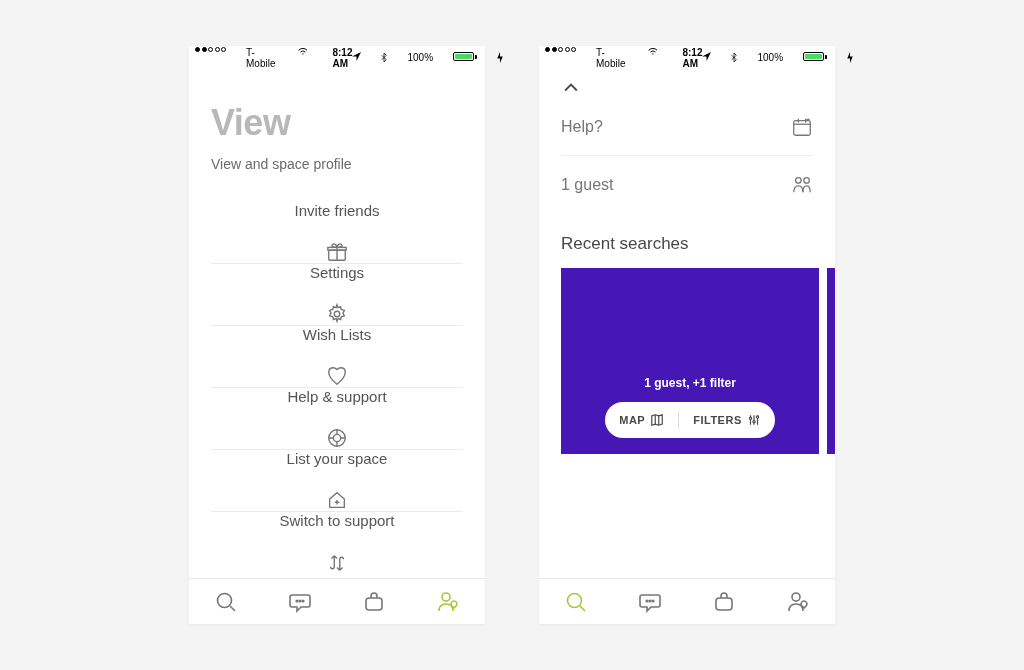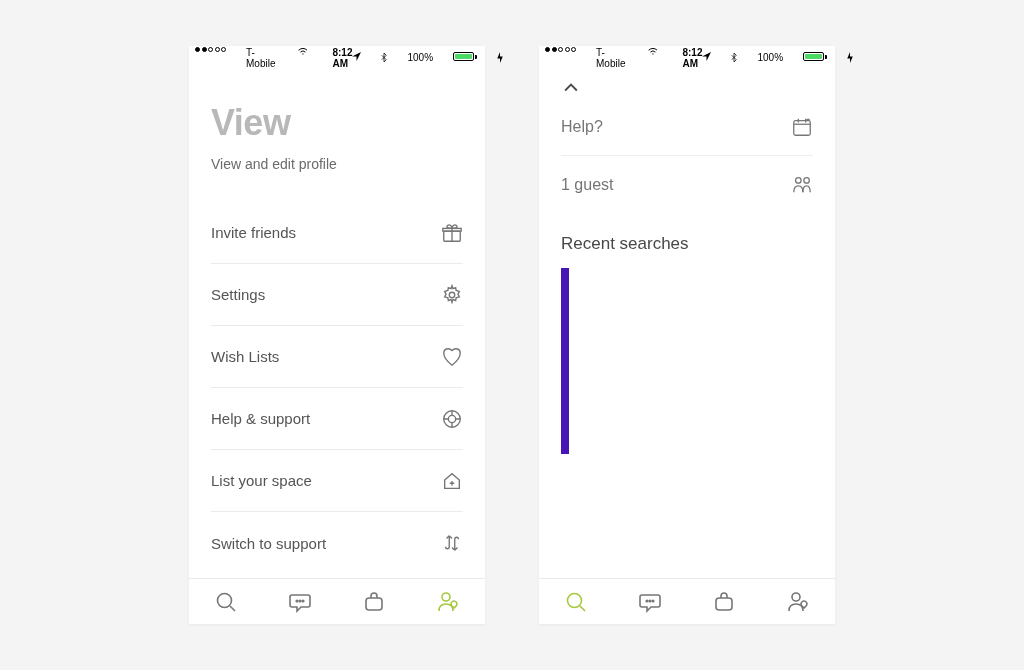--- a/index.html
+++ b/index.html
@@ -37,21 +37,21 @@
   .content { flex: 1; overflow: hidden; }
 
   
   .profile-head { padding: 36px 22px 12px; }
   .profile-name { font-size: 36px; font-weight: 700; color: #b8b8b8; letter-spacing: -0.5px; }
   .profile-sub { font-size: 14px; color: #6b6b6b; margin-top: 12px; }
   .menu { padding: 0 22px; margin-top: 18px; }
   .menu-row {
     display: flex; align-items: center; justify-content: space-between;
     height: 62px; border-bottom: 1px solid #ebebeb;
-    font-size: 15px; color: #555;
+    font-size: 15px; color: #555; flex-direction: column;
   }
   .menu-row:last-child { border-bottom: none; }
   .menu-icon { width: 22px; height: 22px; color: #767676; flex: 0 0 22px; }
 
   
   .search-top { padding: 12px 22px 0; }
   .chev { width: 20px; height: 20px; color: #484848; }
   .search-row {
     display: flex; align-items: center; justify-content: space-between;
     height: 58px; border-bottom: 1px solid #ededed;
@@ -125,21 +125,21 @@
       </span>
       <svg width="6" height="11" viewBox="0 0 6 12">
           <path d="M3 0 L0 7 L3 7 L3 12 L6 5 L3 5 Z" fill="#000"></path>
         </svg>
     </div>
   </div>
 
   <div class="content">
     <div class="profile-head">
       <div class="profile-name">View</div>
-      <div class="profile-sub">View and edit profile</div>
+      <div class="profile-sub">View and space profile</div>
     </div>
     <div class="menu">
       <div class="menu-row">
         <span>Invite friends</span>
         <svg class="menu-icon" viewBox="0 0 24 24" fill="none" stroke="currentColor" stroke-width="1.5">
             <rect x="3" y="10" width="18" height="11" rx="1"></rect>
             <rect x="2" y="7" width="20" height="3"></rect>
             <path d="M12 7 V21"></path>
             <path d="M12 7 C12 4 9 2 7 4 C5 6 8 7 12 7 C12 4 15 2 17 4 C19 6 16 7 12 7"></path>
           </svg>
@@ -271,20 +271,42 @@
             <circle cx="8" cy="7" r="3"></circle>
             <path d="M3 20 C3 15 5 13 8 13 C11 13 13 15 13 20"></path>
             <circle cx="17" cy="7" r="3"></circle>
             <path d="M13 20 C13 15 14 13 17 13 C20 13 21 15 21 20"></path>
           </svg>
       </div>
     </div>
 
     <div class="recent-title">Recent searches</div>
     <div class="card-strip">
+      <div class="card">
+        <div class="card-sub">1 guest, +1 filter</div>
+        <div class="pill">
+          <div class="pill-btn">
+            <span>MAP</span>
+            <svg class="pill-ic" viewBox="0 0 24 24" fill="none" stroke="currentColor" stroke-width="2">
+                <path d="M3 5 L9 3 L15 5 L21 3 V19 L15 21 L9 19 L3 21 Z"></path>
+                <path d="M9 3 V19 M15 5 V21"></path>
+              </svg>
+          </div>
+          <div class="pill-div"></div>
+          <div class="pill-btn">
+            <span>FILTERS</span>
+            <svg class="pill-ic" viewBox="0 0 24 24" fill="none" stroke="currentColor" stroke-width="2">
+                <path d="M6 4 V20 M12 4 V20 M18 4 V20"></path>
+                <circle cx="6" cy="9" r="2" fill="#fff"></circle>
+                <circle cx="12" cy="15" r="2" fill="#fff"></circle>
+                <circle cx="18" cy="7" r="2" fill="#fff"></circle>
+              </svg>
+          </div>
+        </div>
+      </div>
       <div class="card peek"></div>
     </div>
   </div>
 
   <div class="tab-bar">
     <div class="tab active">
       <svg class="tab-icon" viewBox="0 0 24 24" fill="none" stroke="currentColor" stroke-width="1.6">
           <circle cx="10.5" cy="10.5" r="7"></circle>
           <path d="M16 16 L21 21"></path>
         </svg>

